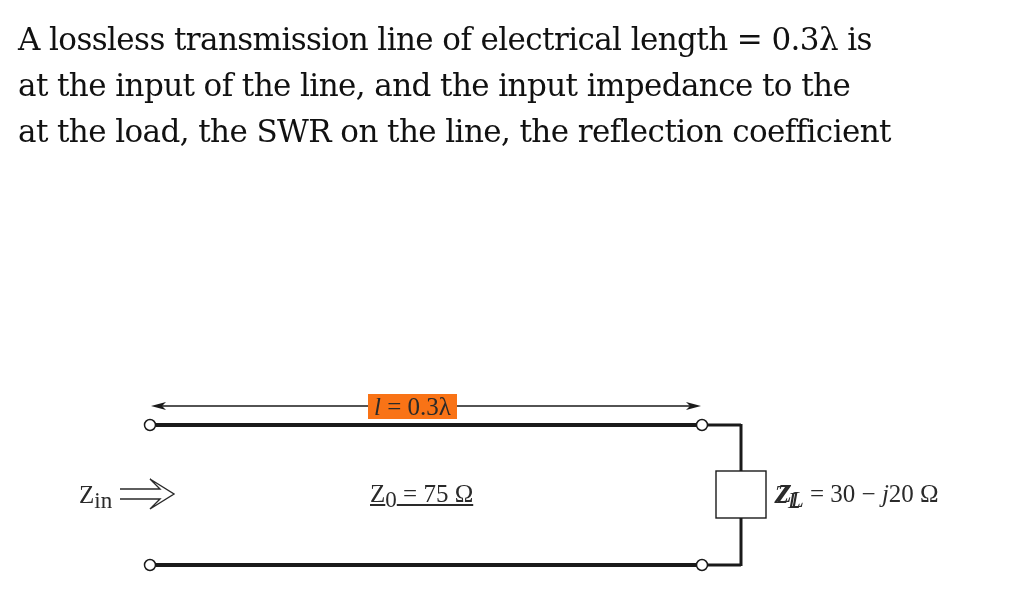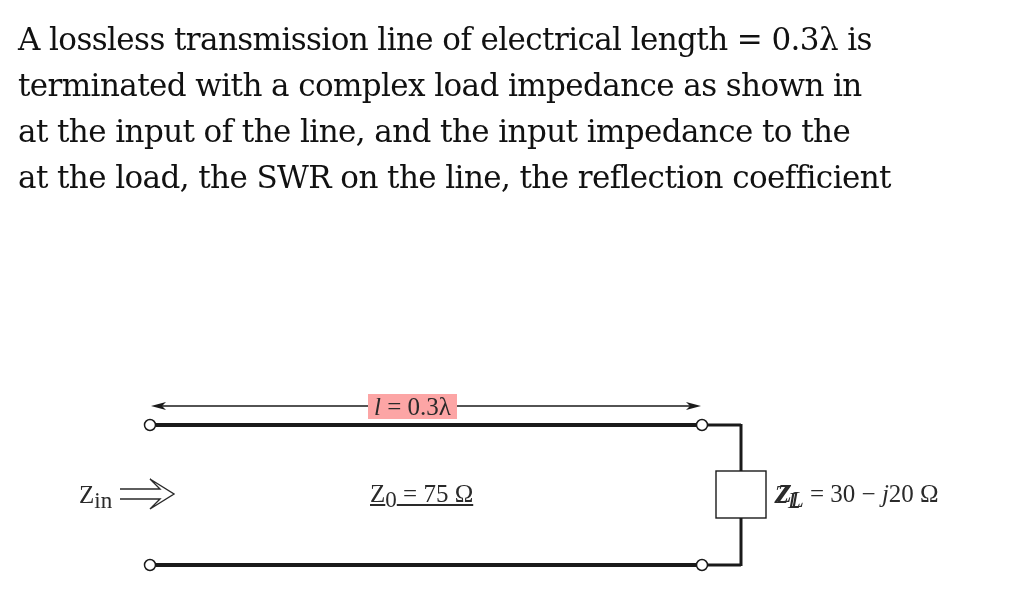--- a/index.html
+++ b/index.html
@@ -49,21 +49,21 @@
     }
     .fig-label .italic { font-style: italic; }
     .fig-label sub {
       font-size: 23px;
       vertical-align: -5px;
       line-height: 0;
     }
     .length-label {
       left: 368px;
       top: 394px;
-      background: #fca5a5;
+      background: #f97316;
       padding: 0 6px;
     }
     .zin-label {
       left: 79px;
       top: 482px;
     }
     .z0-label {
       left: 370px;
       top: 481px;
       text-decoration: underline;
@@ -78,21 +78,20 @@
       top: 481px;
     }
   </style>
 </head>
 <body>
 
 <div class="page">
 
   <div class="problem-text">
     <span class="line">A lossless transmission line of electrical length = 0.3λ is</span>
-    <span class="line">terminated with a complex load impedance as shown in</span>
     <span class="line">at the input of the line, and the input impedance to the</span>
     <span class="line">at the load, the SWR on the line, the reflection coefficient</span>
   </div>
 
   <div class="figure">
     <svg width="1024" height="607" viewBox="0 0 1024 607" xmlns="http://www.w3.org/2000/svg">
 
       <g>
         <line x1="158" y1="406" x2="694" y2="406" stroke="#1a1a1a" stroke-width="1.4"></line>
         <polygon points="151,406 166,402 162,406 166,410" fill="#1a1a1a"></polygon>

